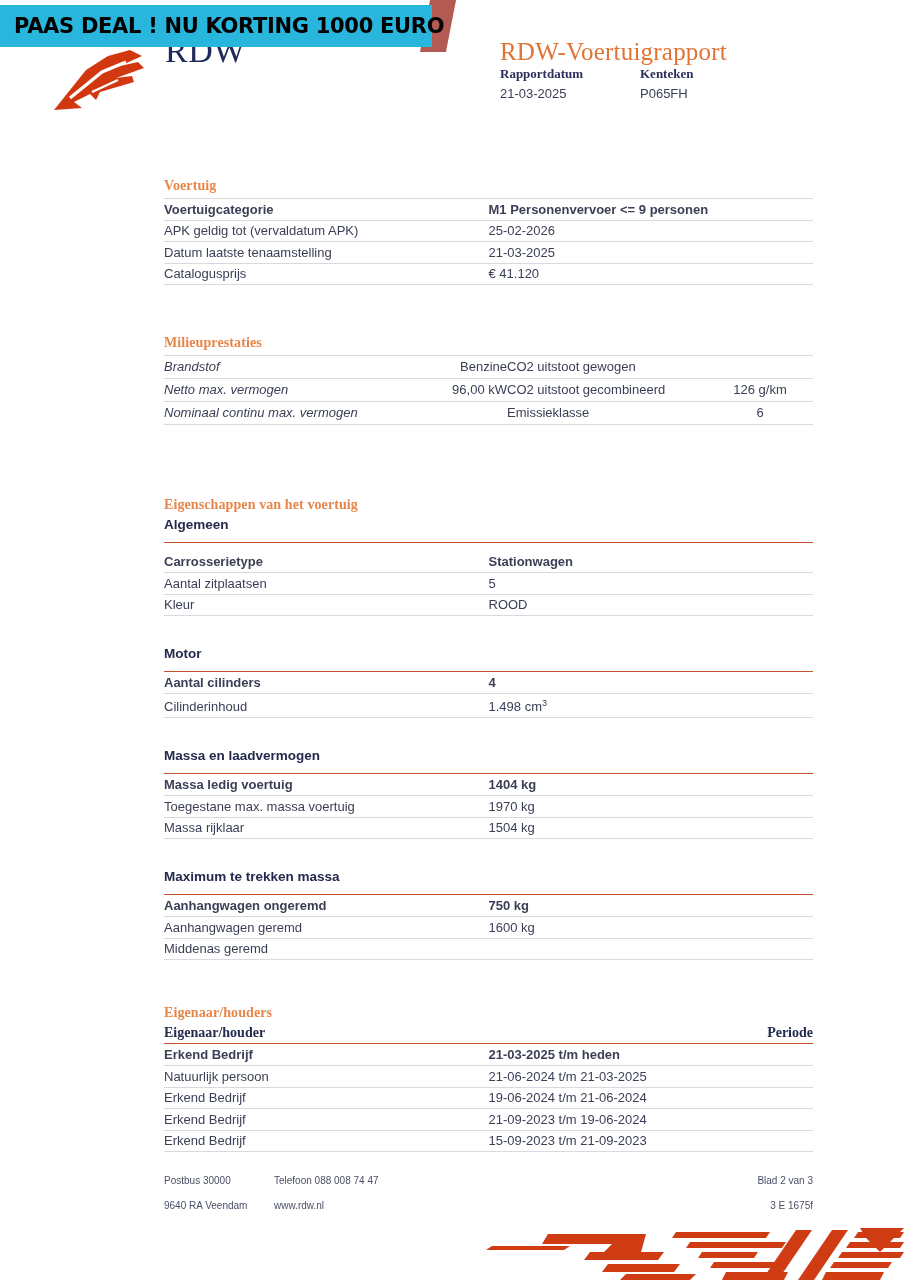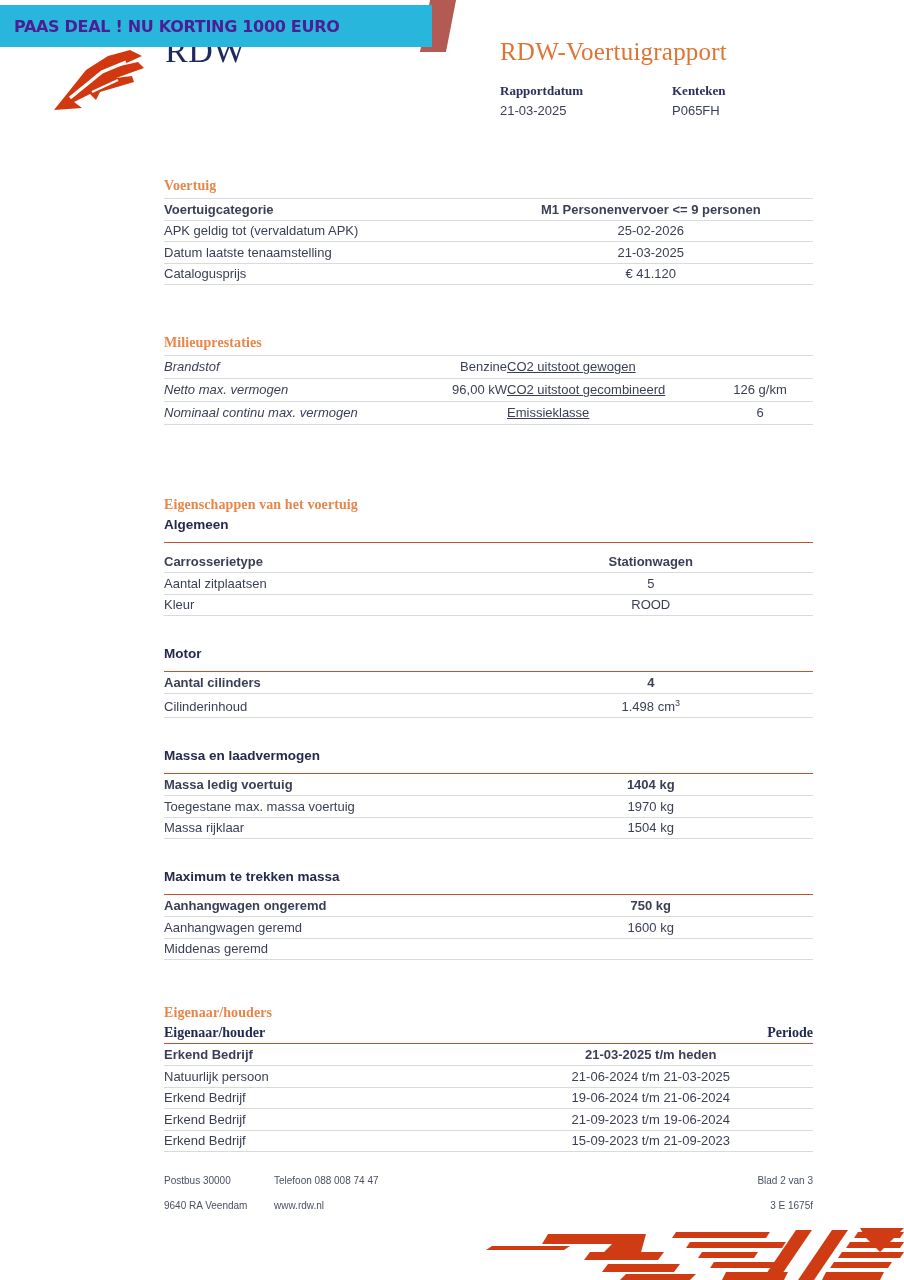--- a/index.html
+++ b/index.html
@@ -24,24 +24,24 @@
     width: 432px;
     height: 42px;
     background: #29b6dd;
     display: flex;
     align-items: center;
     padding-left: 14px;
     box-sizing: border-box;
     z-index: 40;
   }
   #promo-banner .promo-text {
-    color: #4c1d95;
+    color: #000000;
     font-family: "DejaVu Sans", sans-serif;
     font-weight: bold;
-    font-size: 16px;
+    font-size: 21px;
     letter-spacing: -0.3px;
     white-space: nowrap;
   }
   #promo-stripe {
     position: absolute;
     left: 425px;
     top: 0px;
     width: 26px;
     height: 52px;
     background: #b35a52;
@@ -85,23 +85,21 @@
     top: 38px;
   }
   #report-title {
     font-family: "Liberation Serif", serif;
     font-size: 25px;
     color: #e07434;
     letter-spacing: 0.2px;
     white-space: nowrap;
   }
   #report-meta {
-    margin-top: 17px;
     display: flex;
-    gap: 32px;
   }
   #report-meta .meta-col { width: 140px; }
   #report-meta .meta-label {
     font-family: "Liberation Serif", serif;
     font-weight: bold;
     font-size: 13px;
     color: #2b2f5a;
     margin-bottom: 4px;
   }
   #report-meta .meta-value {
@@ -159,39 +157,39 @@
     font-family: "Liberation Sans", sans-serif;
     font-size: 13px;
     color: #3a3f55;
     border-bottom: 1px solid #d9dade;
     padding: 1px 0 2px 0;
     vertical-align: bottom;
     line-height: 16px;
   }
   table.kv tr:first-child td { border-top: 1px solid #d9dade; font-weight: bold; }
   table.kv.no-top tr:first-child td { border-top: none; }
-  td.val { text-align: center; }
+  td.val { text-align: left; }
   td.lbl { text-align: left; }
 
   
   table.env { width: 100%; border-collapse: collapse; table-layout: fixed; }
   table.env tr { height: 23px; }
   table.env td {
     font-family: "Liberation Sans", sans-serif;
     font-size: 13px;
     color: #3a3f55;
     border-bottom: 1px solid #d9dade;
     padding: 2px 0 3px 0;
     vertical-align: bottom;
     line-height: 16px;
   }
   table.env tr:first-child td { border-top: 1px solid #d9dade; }
   td.env-l-lbl { width: 215px; text-align: left; font-style: italic; }
   td.env-l-val { width: 128px; text-align: right; padding-right: 40px; }
-  td.env-r-lbl { width: 200px; text-align: left; text-decoration: underline; }
+  td.env-r-lbl { width: 200px; text-align: left; }
   td.env-r-val { text-align: center; }
 
   .spacer-lg { height: 50px; }
   .spacer-md { height: 30px; }
 
   sup { font-size: 9px; vertical-align: super; }
 
   
   #footer {
     position: absolute;

